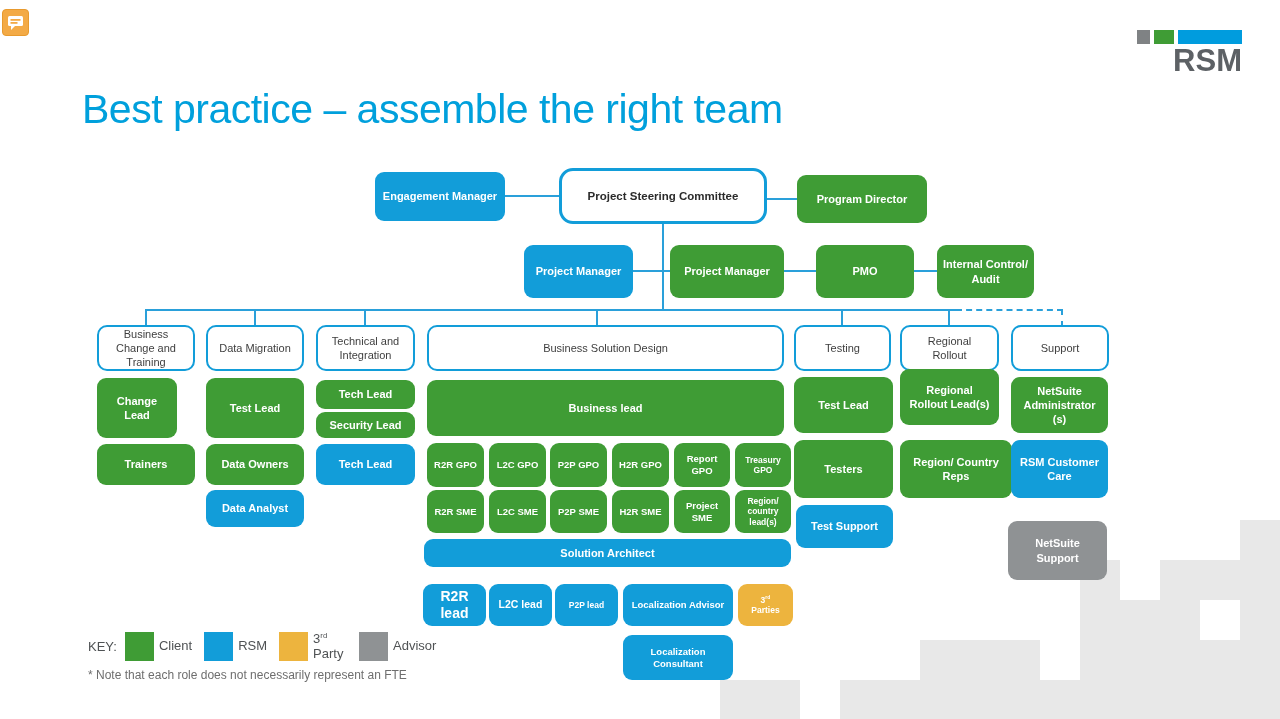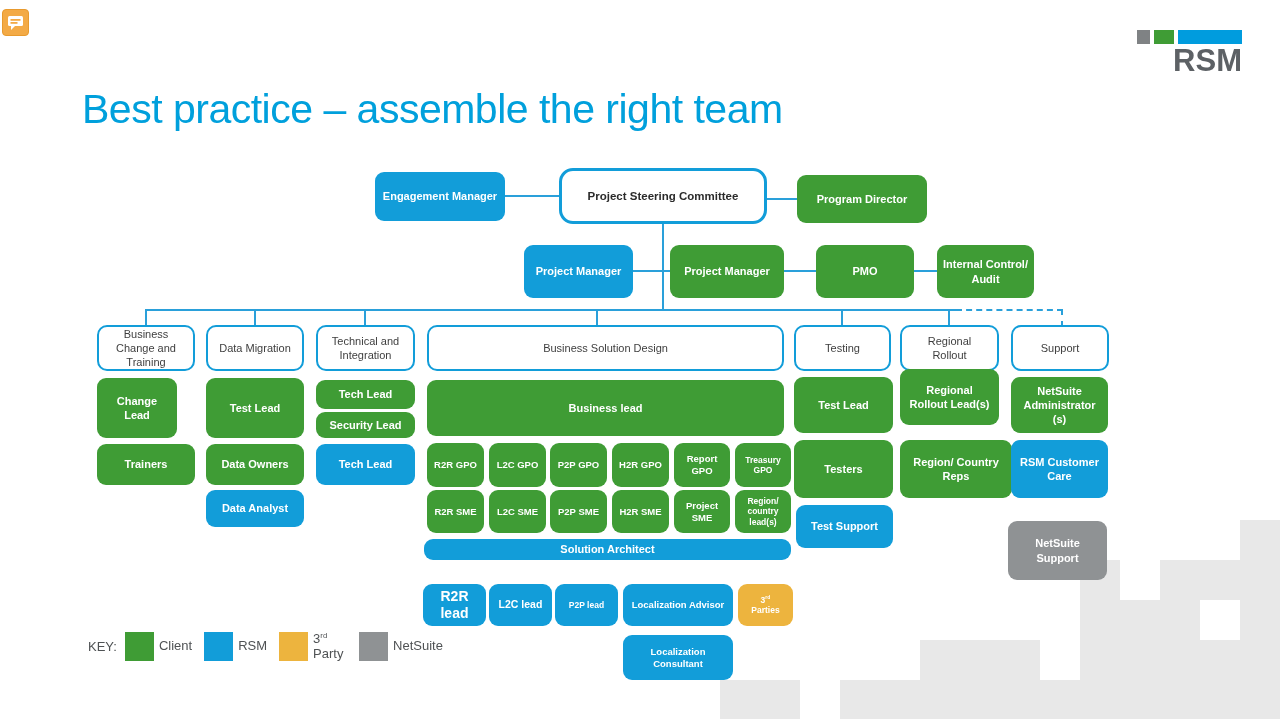--- a/index.html
+++ b/index.html
@@ -235,21 +235,21 @@
   <div class="box c sm" style="left:612px;top:490px;width:57px;height:43px;">
     <span>H2R SME</span>
   </div>
   <div class="box c sm" style="left:674px;top:490px;width:56px;height:43px;">
     <span>Project SME</span>
   </div>
   <div class="box c xs" style="left:735px;top:490px;width:56px;height:43px;">
     <span>Region/ country lead(s)</span>
   </div>
 
-  <div class="box r" style="left:424px;top:539px;width:367px;height:21px;">
+  <div class="box r" style="left:424px;top:539px;width:367px;height:28px;">
     <span>Solution Architect</span>
   </div>
 
   <div class="box r sm" style="left:423px;top:584px;width:63px;height:42px;font-size:14px;">
     <span>R2R lead</span>
   </div>
   <div class="box r sm" style="left:489px;top:584px;width:63px;height:42px;font-size:10.5px;">
     <span>L2C lead</span>
   </div>
   <div class="box r xs" style="left:555px;top:584px;width:63px;height:42px;">
@@ -302,18 +302,19 @@
     <span class="key-item">
       <span class="sw" style="background:#129dd9;"></span>
       <span>RSM</span>
     </span>
     <span class="key-item">
       <span class="sw" style="background:#edb43e;"></span>
       <span style="display:inline-block;width:34px;"><span>3</span><sup>rd</sup> <span>Party</span></span>
     </span>
     <span class="key-item">
       <span class="sw" style="background:#8f9294;"></span>
-      <span>NetSuite</span>
+      <span>Advisor</span>
     </span>
   </div>
 
+  <div id="footnote">* Note that each role does not necessarily represent an FTE</div>
 
 </div>
 
 </body></html>

